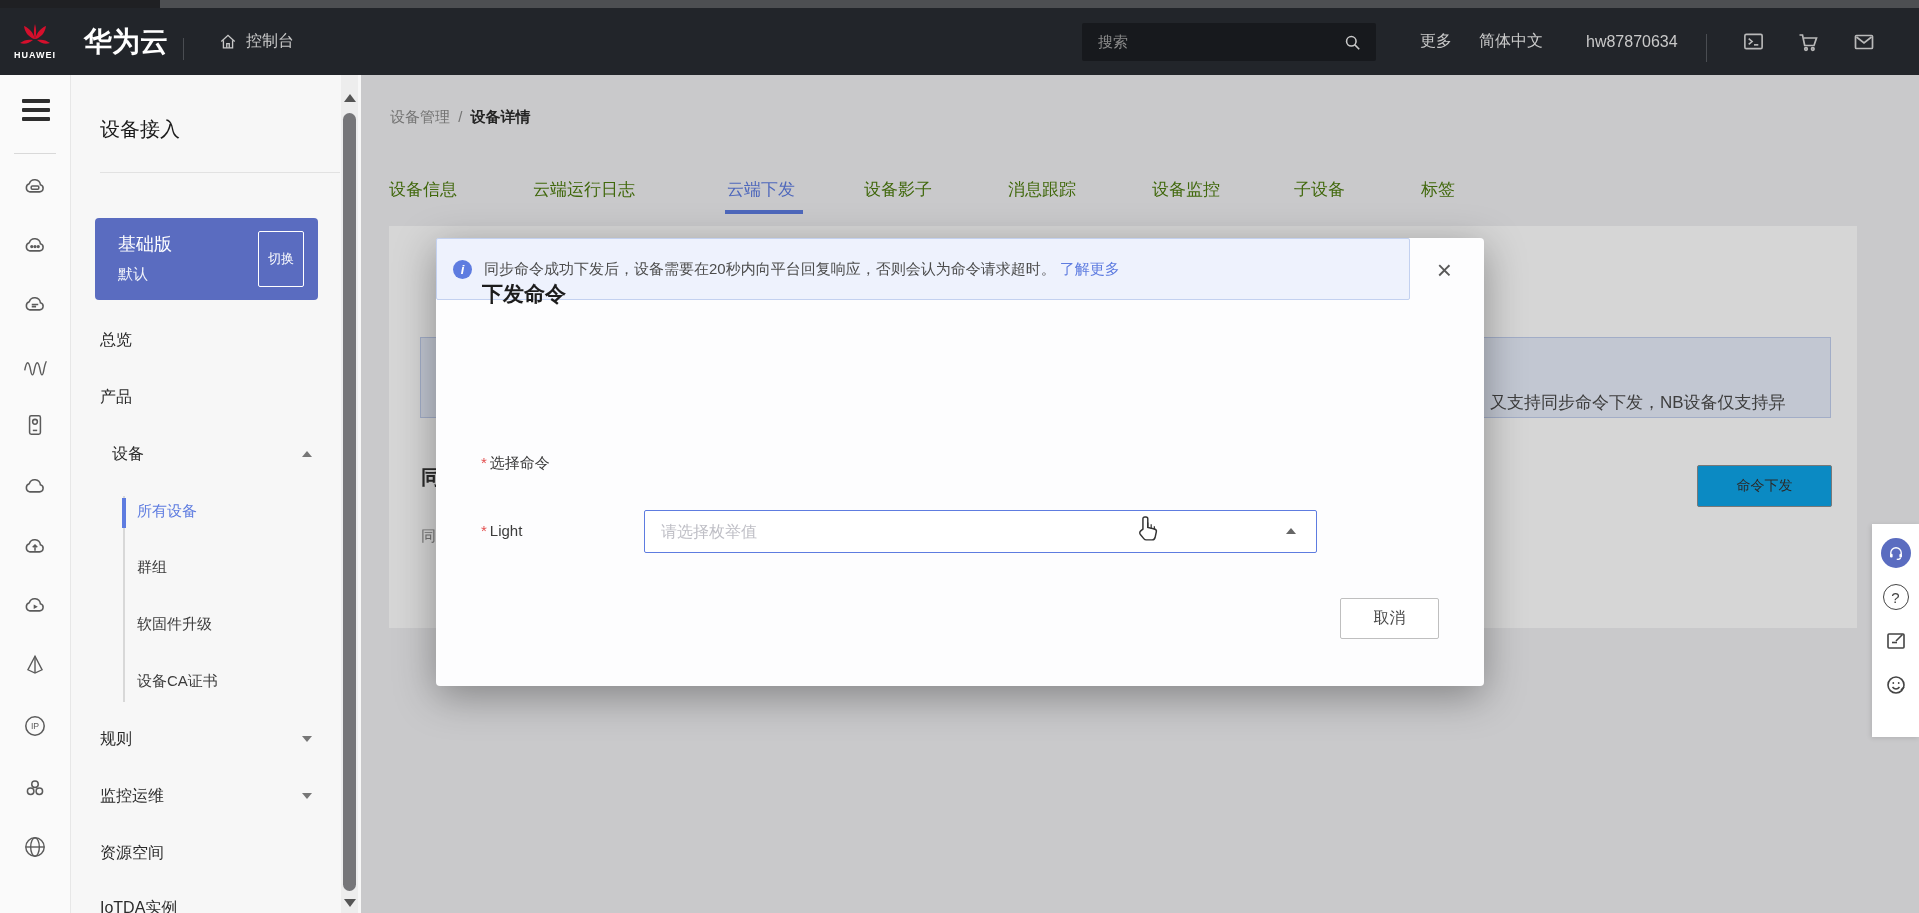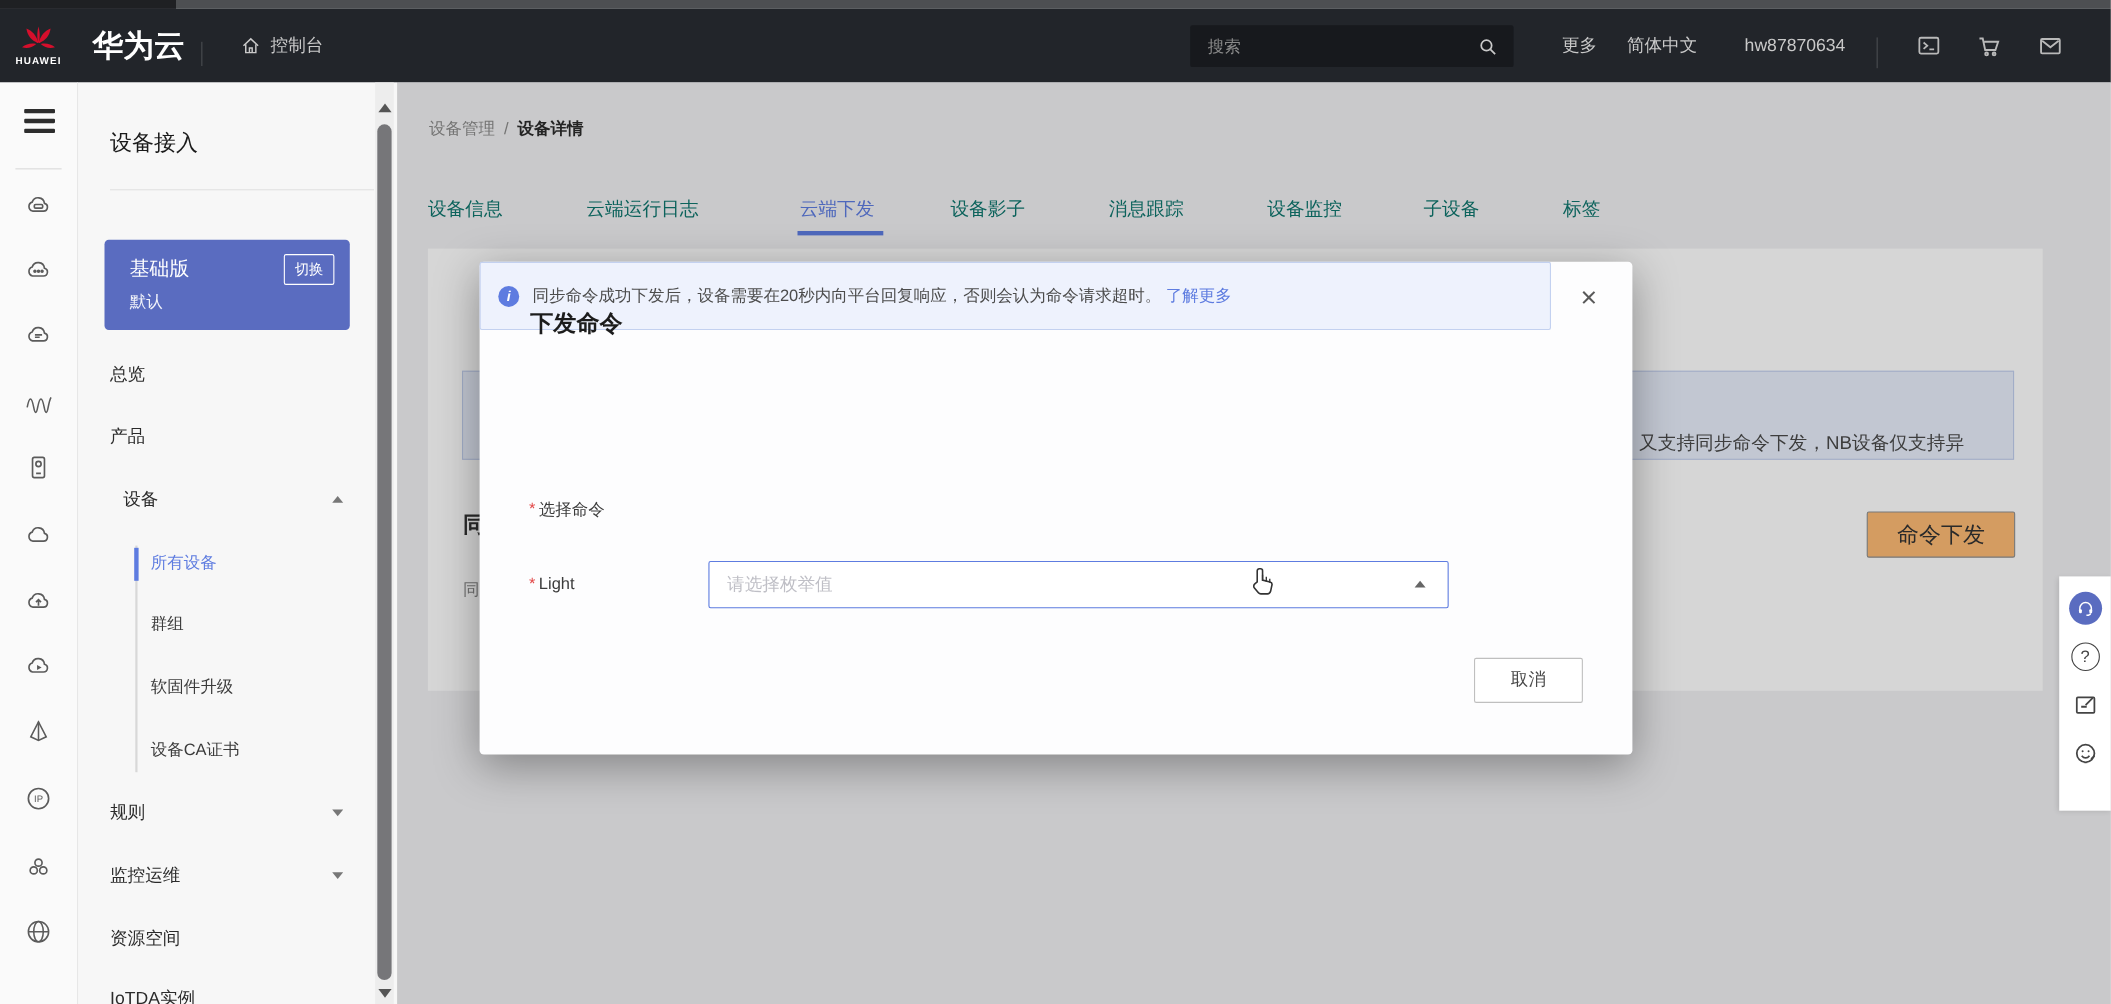--- a/index.html
+++ b/index.html
@@ -17,38 +17,38 @@
   
   .rail{left:0;top:75px;width:70px;height:838px;background:#fafafa;border-right:1px solid #e7e7e7;}
   .rail-icon{left:22px;width:26px;height:26px;color:#5b5b5b;cursor:pointer;}
   .burger span{display:block;width:28px;height:3.5px;background:#2d2d2d;margin:0 0 5.5px 0;border-radius:1px;}
   
   .sidebar{left:71px;top:75px;width:290px;height:838px;background:#f7f7f7;}
   .sb-title{font-size:20px;color:#1a1a1a;}
   .sb-item{font-size:16px;color:#2b2b2b;cursor:pointer;}
   .sb-sub{font-size:15px;color:#3c3c3c;cursor:pointer;}
   .plan-card{background:#5a6cc0;border-radius:4px;color:#fff;}
-  .chip{border:1px solid #fff;border-radius:2px;color:#fff;font-size:13px;padding:4px 9px;cursor:pointer;}
+  .chip{border:1px solid #fff;border-radius:2px;color:#fff;font-size:13px;padding:18px 9px;cursor:pointer;}
   .car-up{width:0;height:0;border-left:5px solid transparent;border-right:5px solid transparent;border-bottom:6px solid #777;}
   .car-dn{width:0;height:0;border-left:5px solid transparent;border-right:5px solid transparent;border-top:6px solid #777;}
   
   .sbar-track{left:341px;top:75px;width:17px;height:838px;background:#ededed;}
   .sbar-thumb{left:343px;top:113px;width:13px;height:778px;background:#767679;border-radius:7px;}
   .sarr-up{width:0;height:0;border-left:6px solid transparent;border-right:6px solid transparent;border-bottom:8px solid #555;}
   .sarr-dn{width:0;height:0;border-left:6px solid transparent;border-right:6px solid transparent;border-top:8px solid #555;}
   
   .content-bg{left:361px;top:75px;width:1558px;height:838px;background:#f0f0f2;}
   .crumb{font-size:15px;}
-  .tab{position:absolute;top:178px;font-size:17px;color:#0f766e;cursor:pointer;}
+  .tab{position:absolute;top:178px;font-size:17px;color:#4d7c0f;cursor:pointer;}
   .tab.active{color:#5e7ce0;}
   .tab-underline{left:725px;top:210px;width:78px;height:4px;background:#5e7ce0;}
   .card{left:389px;top:226px;width:1468px;height:402px;background:#ffffff;}
   .bg-banner{left:420px;top:337px;width:1409px;height:79px;background:#e8eefb;border:1px solid #c2cfee;}
-  .btn-outline{border:1px solid #8f8f8f;border-radius:2px;background:#fdba74;color:#333;
-     font-size:20px;display:flex;align-items:center;justify-content:center;cursor:pointer;}
+  .btn-outline{border:1px solid #8f8f8f;border-radius:2px;background:#0ea5e9;color:#333;
+     font-size:14px;display:flex;align-items:center;justify-content:center;cursor:pointer;}
   
   .overlay{left:361px;top:75px;width:1558px;height:838px;background:rgba(0,0,0,0.16);z-index:10;}
   .modal{left:436px;top:238px;width:1048px;height:448px;background:#fdfdfe;border-radius:4px;
      box-shadow:0 10px 40px rgba(0,0,0,0.35);z-index:20;}
   .modal-title{font-size:21px;font-weight:bold;color:#1c1c1c;}
   .m-banner{left:47px;top:111px;width:972px;height:60px;background:#eef2fd;border:1px solid #c3d1f0;
      border-radius:2px;display:flex;align-items:center;z-index:21;}
   .info-circle{width:19px;height:19px;border-radius:50%;background:#5e7ce0;color:#fff;font-size:13px;
      font-weight:bold;display:flex;align-items:center;justify-content:center;font-style:italic;}
   .req{color:#e34d4d;font-size:15px;margin-right:3px;}

